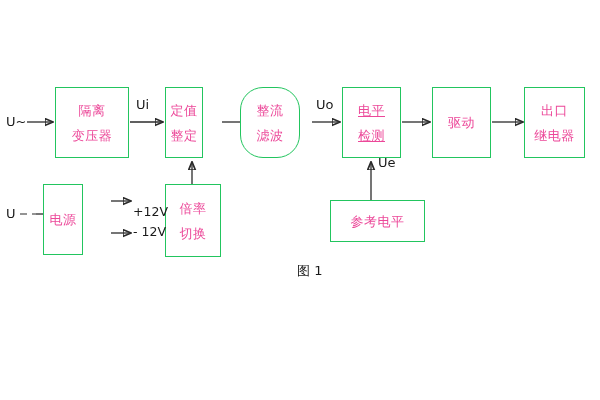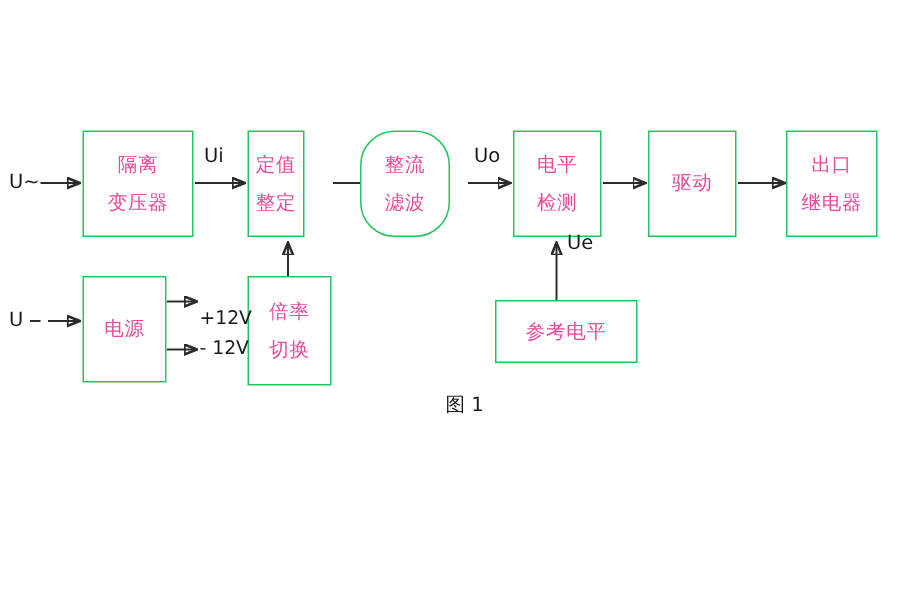--- a/index.html
+++ b/index.html
@@ -125,35 +125,35 @@
   <div class="block" style="left:165px; top:87px; width:38px; height:71px;">
     <span class="ln">定值</span>
     <span class="ln">整定</span>
   </div>
 
   <div class="block" style="left:240px; top:87px; width:60px; height:71px;border-radius:23px;">
     <span class="ln">整流</span>
     <span class="ln">滤波</span>
   </div>
 
-  <div class="block" style="left:342px; top:87px; width:59px; height:71px;">
+  <div class="block" style="left:342px; top:87px; width:59px; height:71px;text-decoration:underline;">
     <span class="ln">电平</span>
     <span class="ln">检测</span>
   </div>
 
   <div class="block single" style="left:432px; top:87px; width:59px; height:71px;">
     <span class="ln">驱动</span>
   </div>
 
   <div class="block" style="left:524px; top:87px; width:61px; height:71px;">
     <span class="ln">出口</span>
     <span class="ln">继电器</span>
   </div>
 
-  <div class="block single" style="left:55px; top:184px; width:56px; height:71px;">
+  <div class="block single" style="left:43px; top:184px; width:40px; height:71px;">
     <span class="ln">电源</span>
   </div>
 
   <div class="block" style="left:165px; top:184px; width:56px; height:73px;">
     <span class="ln">倍率</span>
     <span class="ln">切换</span>
   </div>
 
   <div class="block single" style="left:330px; top:200px; width:95px; height:42px;text-align:center;">
     <span class="ln">参考电平</span>

